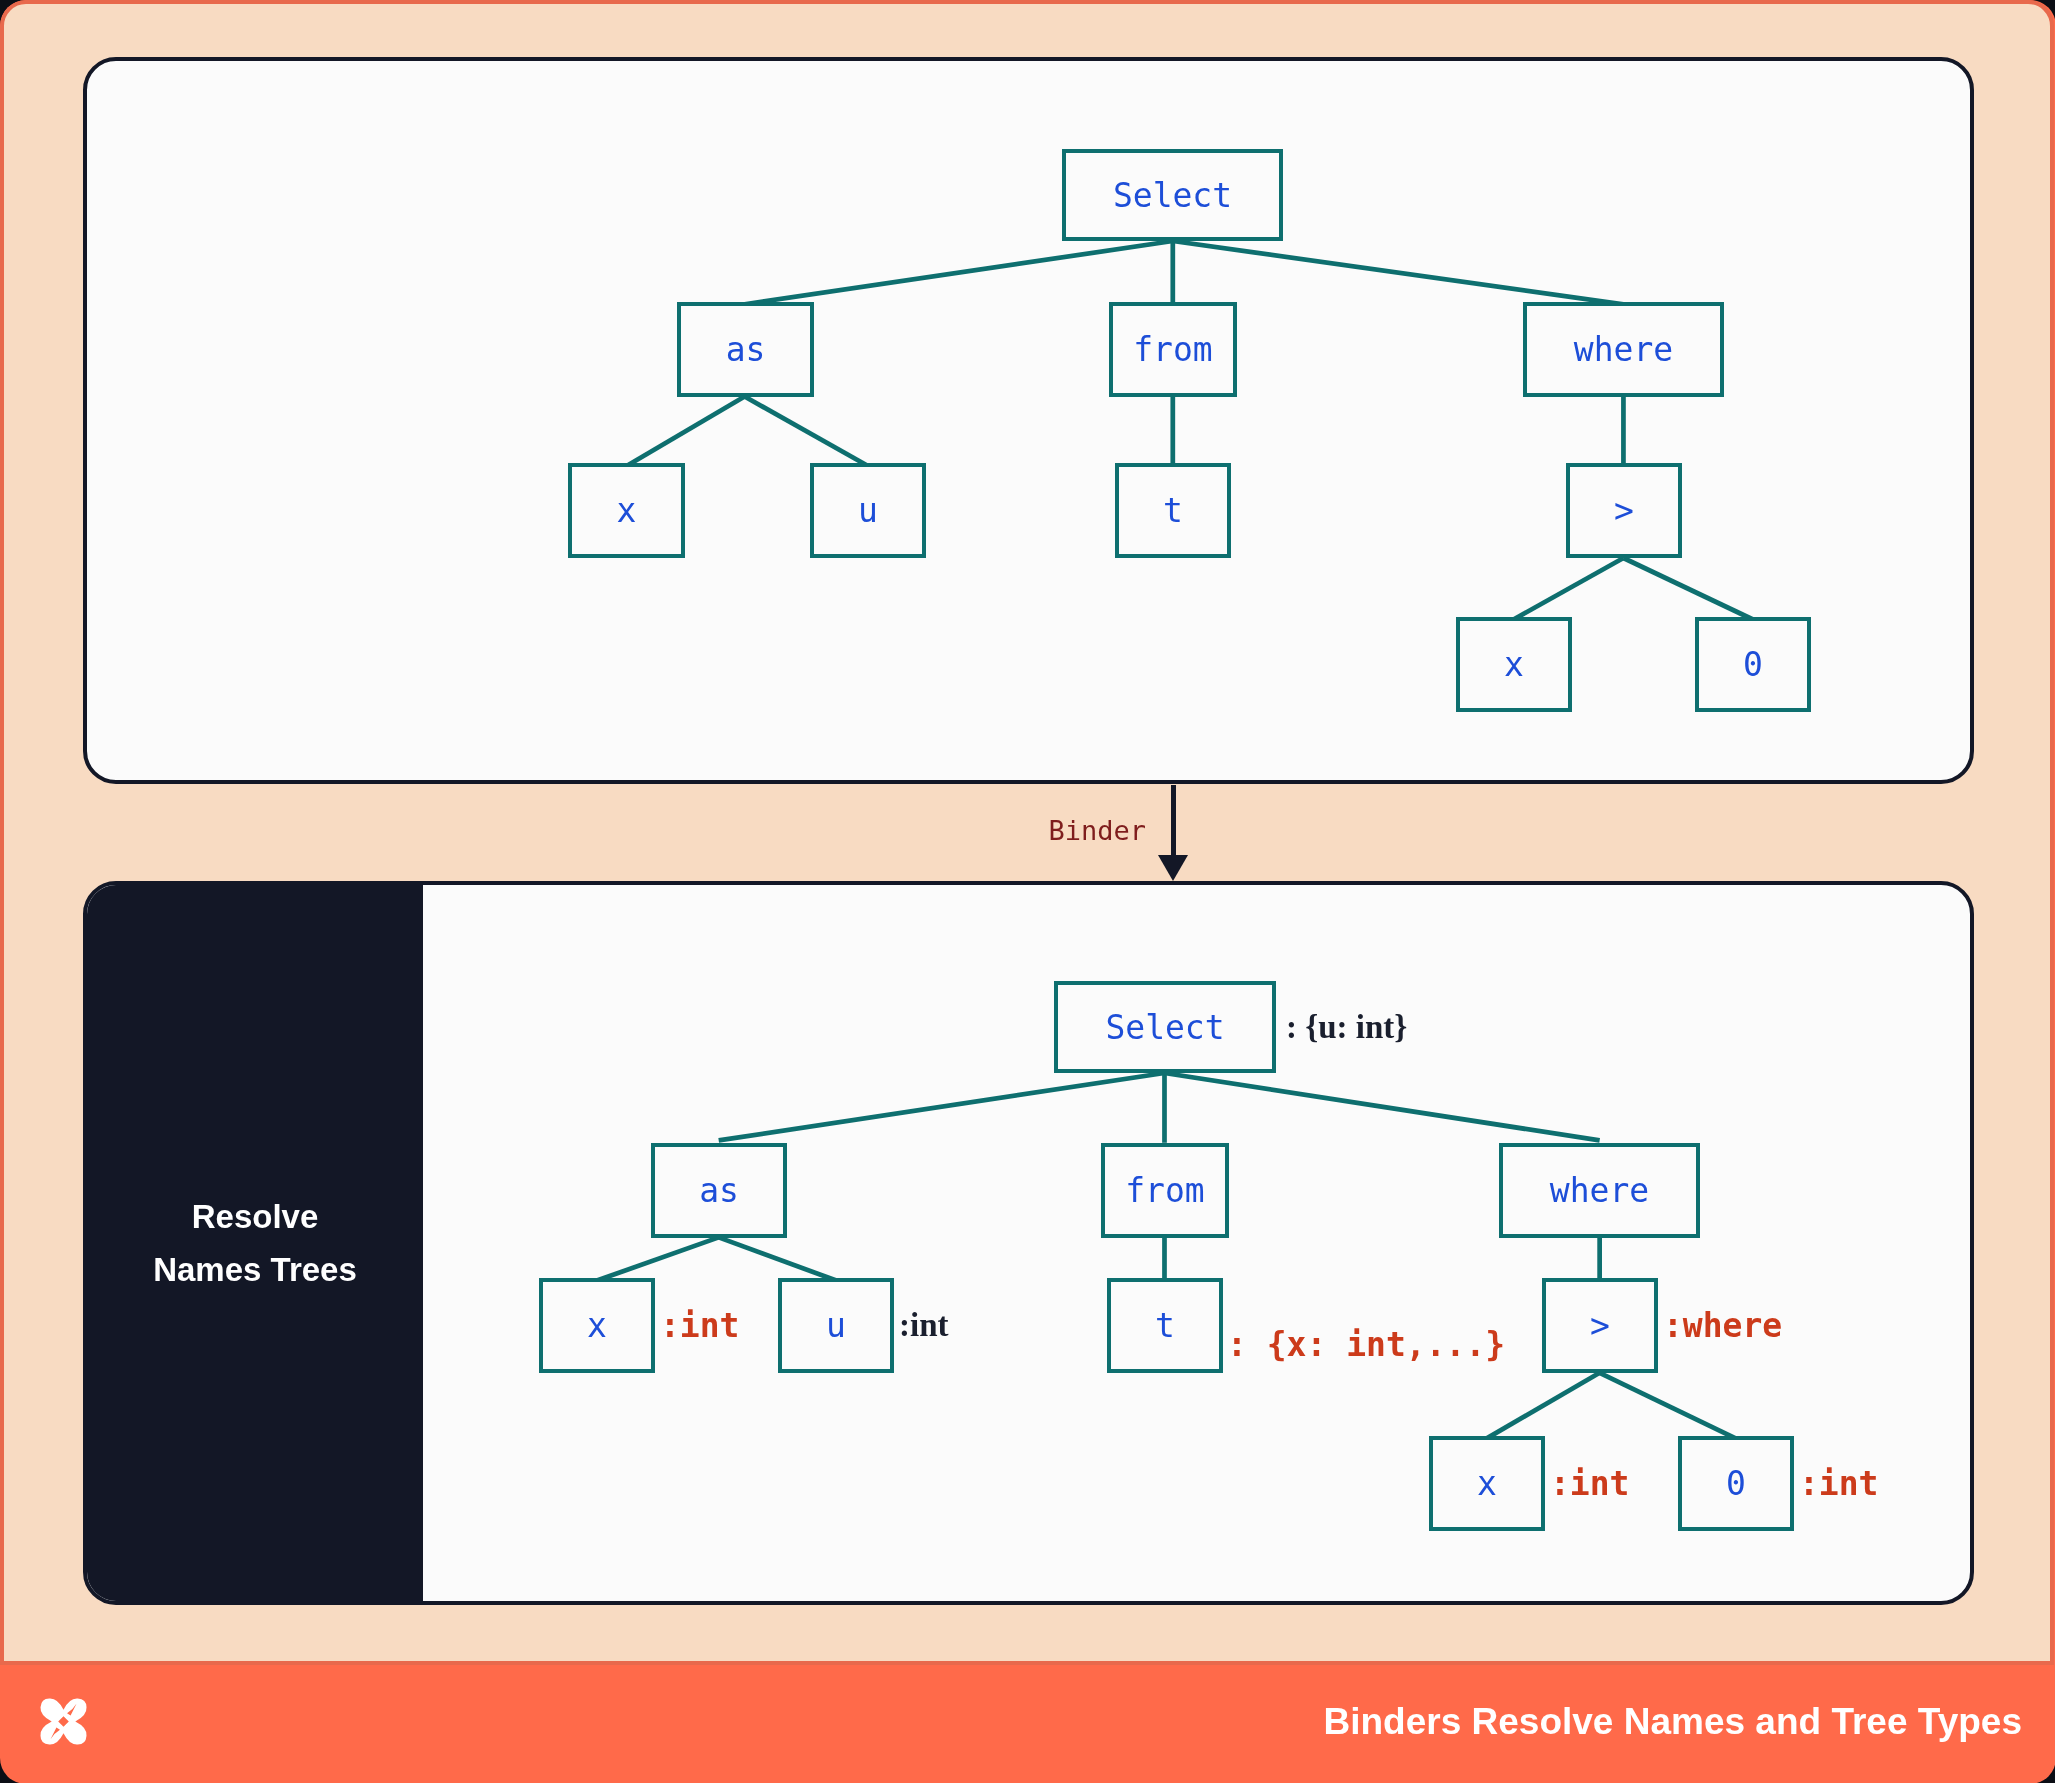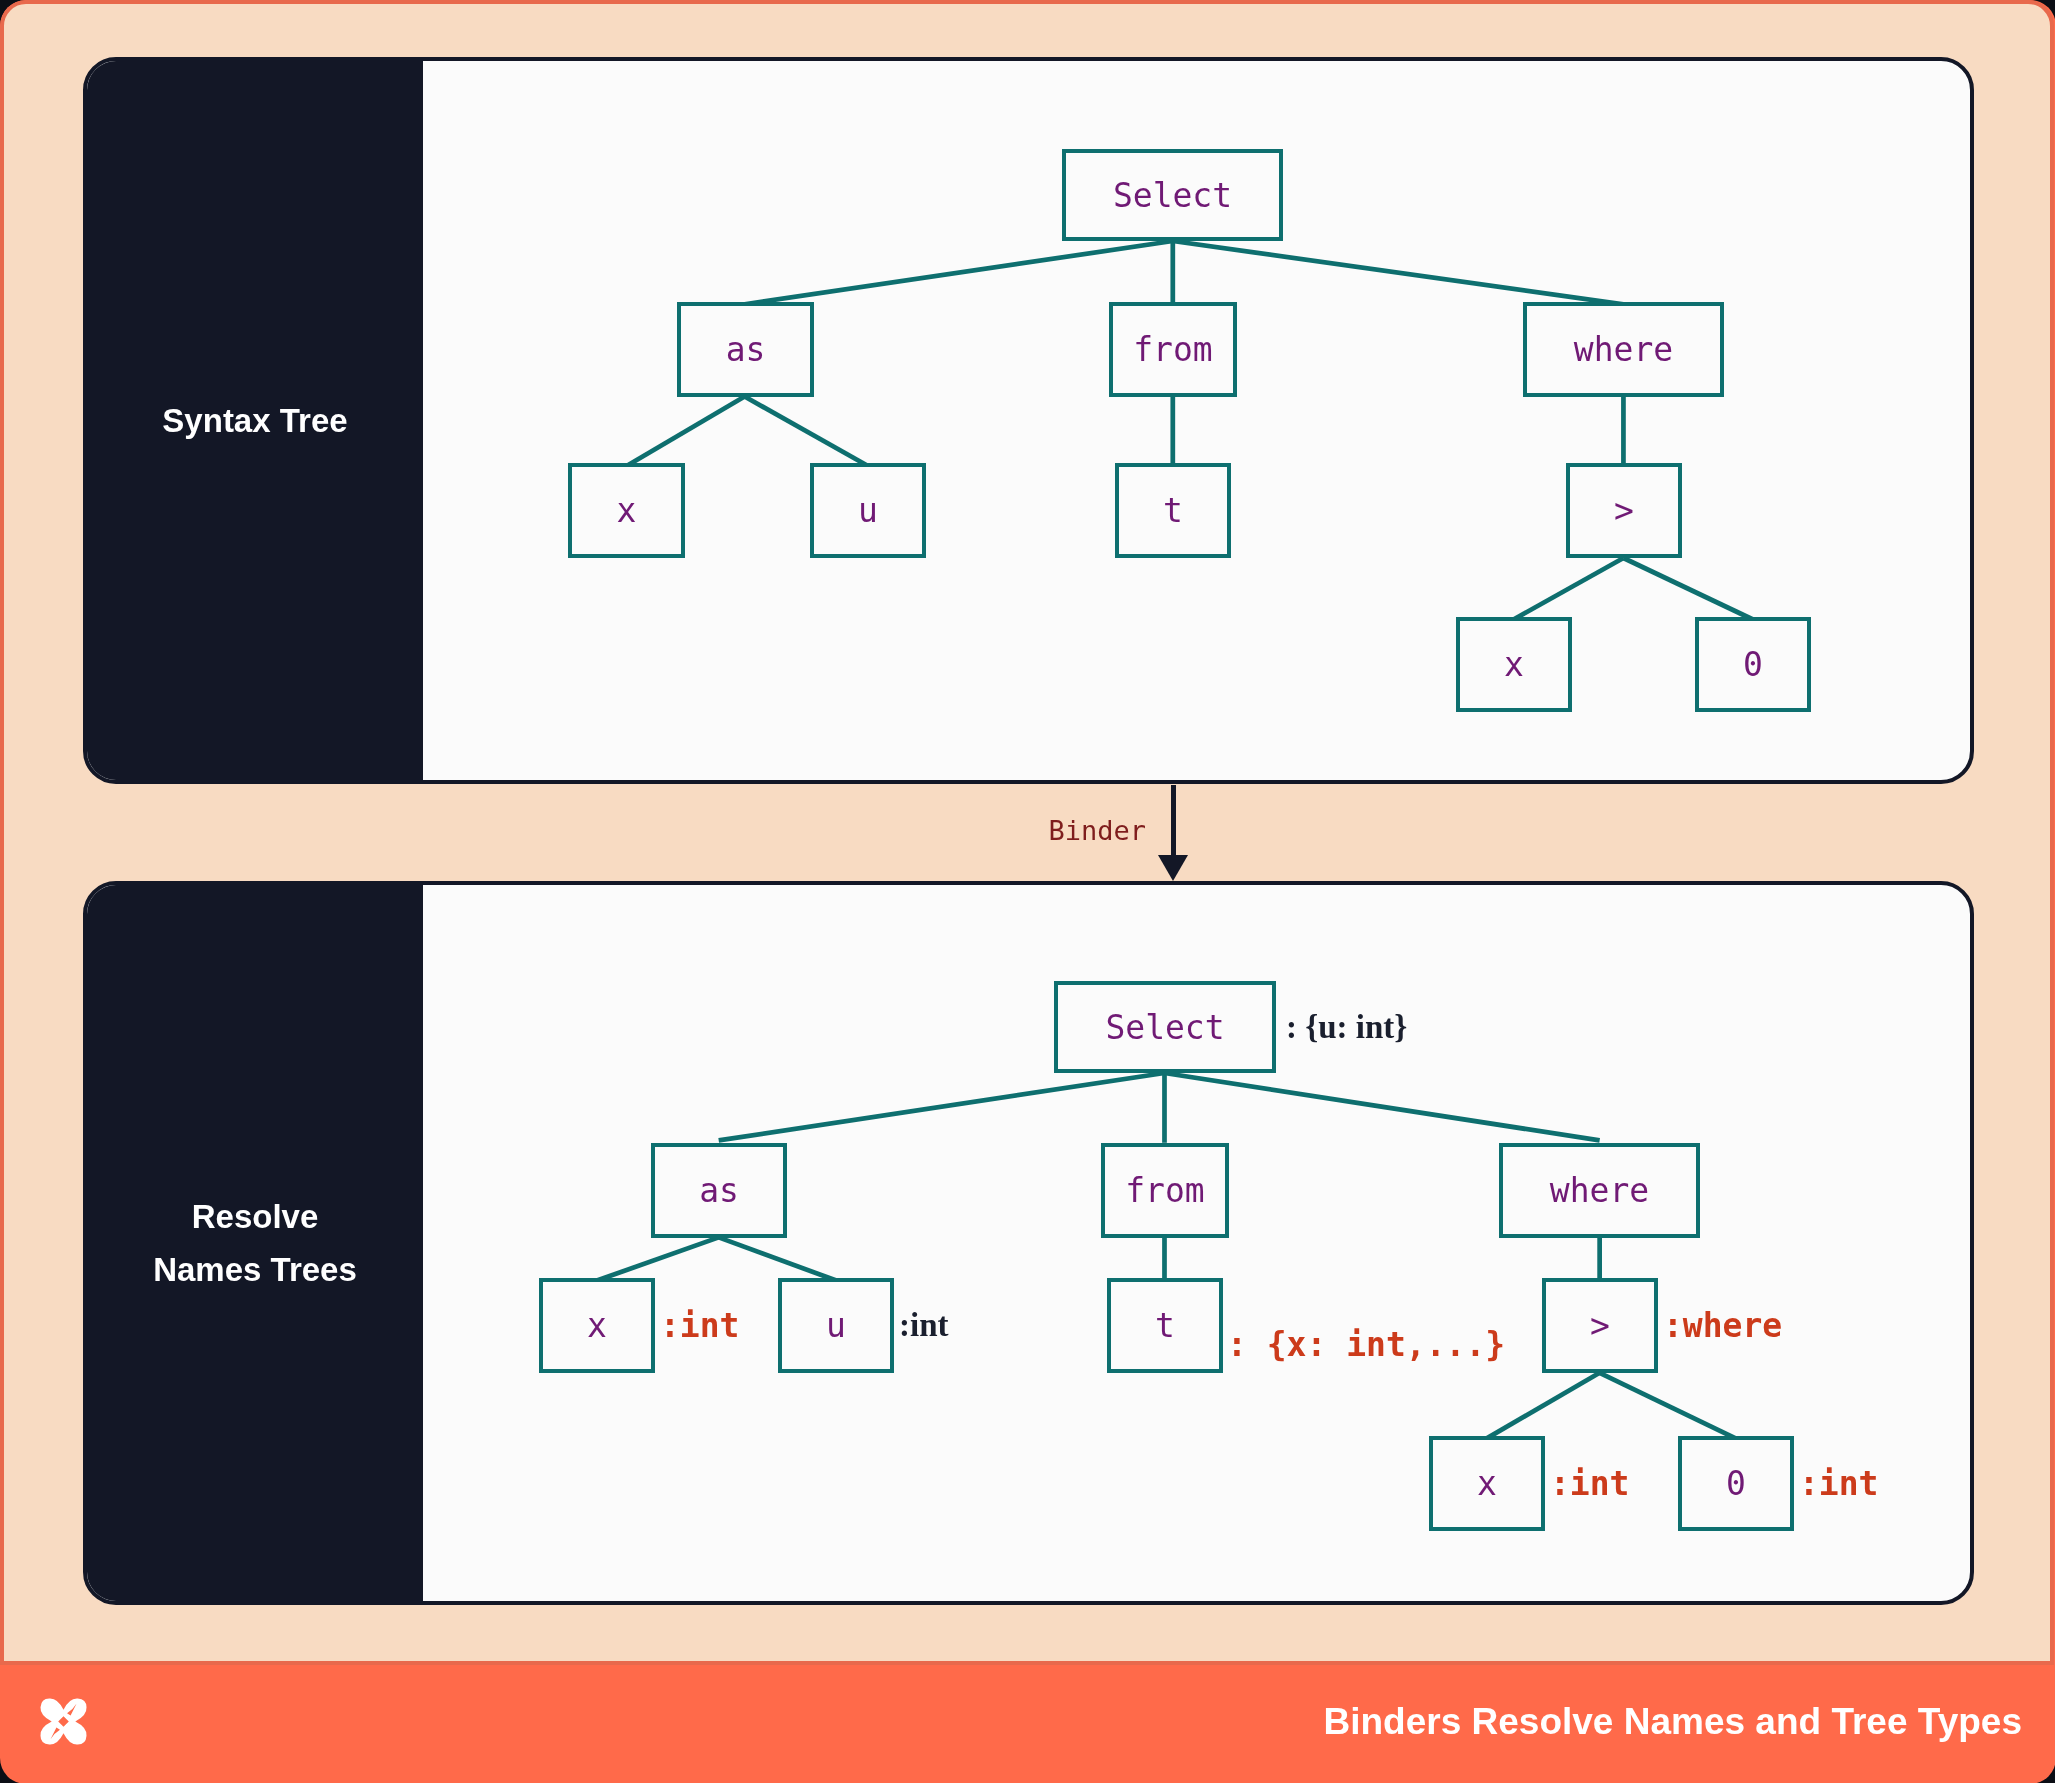--- a/index.html
+++ b/index.html
@@ -38,21 +38,21 @@
     text-align:center;
   }
   .edges{position:absolute;left:0;top:0;}
   .edges line{stroke:#0e6f6f;stroke-width:8;}
   .node{
     position:absolute;
     background:#fbfbfb;
     border:4.1px solid #0e6f6f;
     display:flex;align-items:center;justify-content:center;
     font-family:"DejaVu Sans Mono", monospace;
-    font-size:33px;color:#701a75;
+    font-size:33px;color:#1d4ed8;
     box-sizing:border-box;
   }
   .ann{
     position:absolute;
     display:flex;align-items:center;
     font-family:"DejaVu Sans Mono", monospace;
     font-weight:bold;font-size:33px;
     white-space:pre;
   }
   .ann.red{color:#cc3b1b;}
@@ -126,23 +126,20 @@
       </div>
     <div class="node" style="left:1479px;top:402px;width:116px;height:95px">
         <span>&gt;</span>
       </div>
     <div class="node" style="left:1369px;top:556px;width:116px;height:95px">
         <span>x</span>
       </div>
     <div class="node" style="left:1608px;top:556px;width:116px;height:95px">
         <span>0</span>
       </div>
-    <div class="sidebar">
-      <span>Syntax Tree</span>
-    </div>
   </div>
 
   <div class="binder-label">Binder</div>
   <div class="arrow-line"></div>
   <div class="arrow-head"></div>
 
   <div class="panel p2">
     <svg class="edges" width="1883" height="716" viewBox="0 0 3184 1211">
       <line x1="1822" y1="318" x2="1068" y2="432"></line>
       <line x1="1822" y1="318" x2="1822" y2="436"></line>

